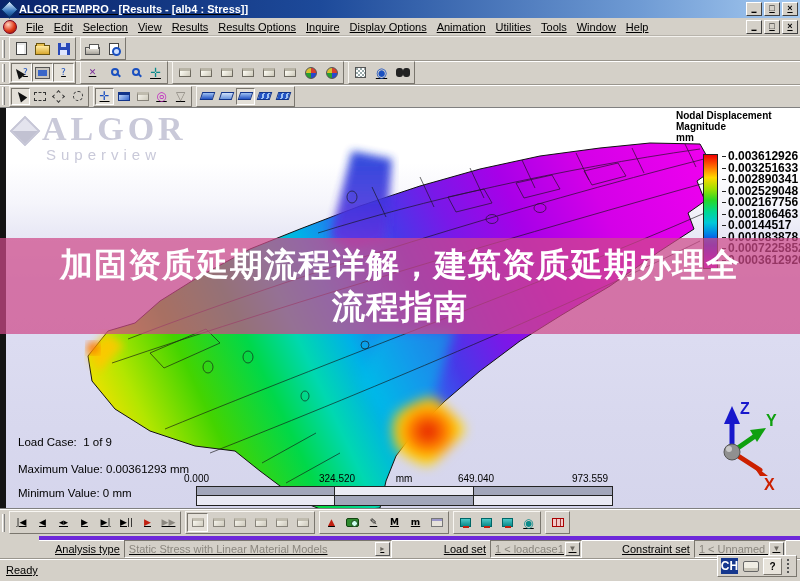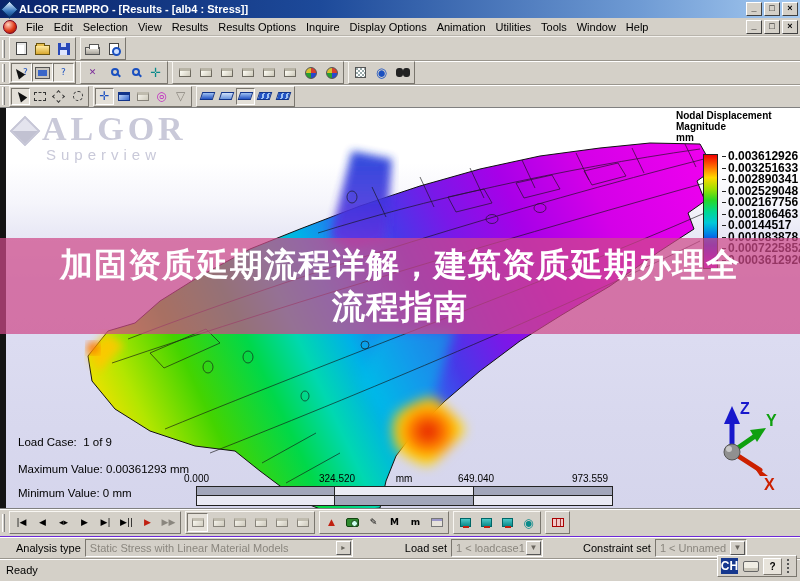--- a/index.html
+++ b/index.html
@@ -1,18 +1,18 @@
 <!DOCTYPE html>
 <html><head>
 <meta charset="utf-8">
 <style>
   html,body{margin:0;padding:0;background:#777;}
   *{box-sizing:border-box;}
   #app{position:relative;width:800px;height:581px;background:#d4d0c8;
-       font-family:"Liberation Sans","DejaVu Sans",sans-serif;font-size:11px;color:#000;overflow:hidden;}
+       font-family:"Liberation Sans","DejaVu Sans",sans-serif;font-size:11px;color:#000;overflow:hidden;text-decoration:underline;}
 
   
   .titlebar{height:18px;display:flex;align-items:center;padding:1px 2px;
     background:linear-gradient(90deg,#0a246a 0%,#1d4a9a 40%,#6f9bd4 80%,#a6caf0 100%);}
   .titlebar .appicon{width:13px;height:13px;margin:0 3px 0 1px;background:linear-gradient(135deg,#e8f4ff,#3a7ac0 60%,#0a3a7a);
     transform:rotate(45deg);border:1px solid #08306a;}
   .titlebar .t{color:#fff;font-weight:bold;flex:1;white-space:nowrap;}
   .winbtn{width:16px;height:14px;margin-left:2px;background:#d4d0c8;border:1px solid;
     border-color:#fff #404040 #404040 #fff;font-size:9px;line-height:11px;text-align:center;font-weight:bold;color:#000;}
 
@@ -117,21 +117,21 @@
   .rcell.g{background:#a2a6ba;}.rcell.w{background:#eaeaf4;}
   .rbar .rcell:nth-child(-n+3){border-bottom:1px solid #222;}
 
   
   .triad{position:absolute;left:702px;top:288px;z-index:4;}
 
   
   .tbbottom{height:28px;display:flex;align-items:center;background:#d4d0c8;border-top:1px solid #808080;box-shadow:inset 0 1px #fff;padding:1px 0;}
 
   
-  .optrow{height:22px;display:flex;align-items:center;background:#d4d0c8;border-top:1px solid #6d28d9;box-shadow:inset 0 1px #fff;padding:0 2px;}
+  .optrow{height:22px;display:flex;align-items:center;background:#d4d0c8;border-top:4px solid #6d28d9;box-shadow:inset 0 1px #fff;padding:0 2px;margin-left:39px;}
   .optrow label{margin:0 4px 0 14px;white-space:nowrap;}
   .combo{display:flex;align-items:center;height:18px;background:#d4d0c8;border:1px solid;border-color:#7a766e #fff #fff #7a766e;color:#8a867e;padding-left:4px;}
   .combo .val{flex:1;white-space:nowrap;overflow:hidden;}
   .combo .btn{width:15px;height:14px;margin:1px;background:#d4d0c8;border:1px solid;border-color:#fff #555 #555 #fff;
     font-size:8px;line-height:12px;text-align:center;color:#6a665e;}
   .c-analysis{width:268px;}.c-load{width:92px;}.c-constraint{width:92px;}
 
   
   .statusbar{position:relative;height:23px;background:#d4d0c8;border-top:1px solid #9a968e;box-shadow:inset 0 1px #fff;
     display:flex;align-items:center;padding:0 6px;}

